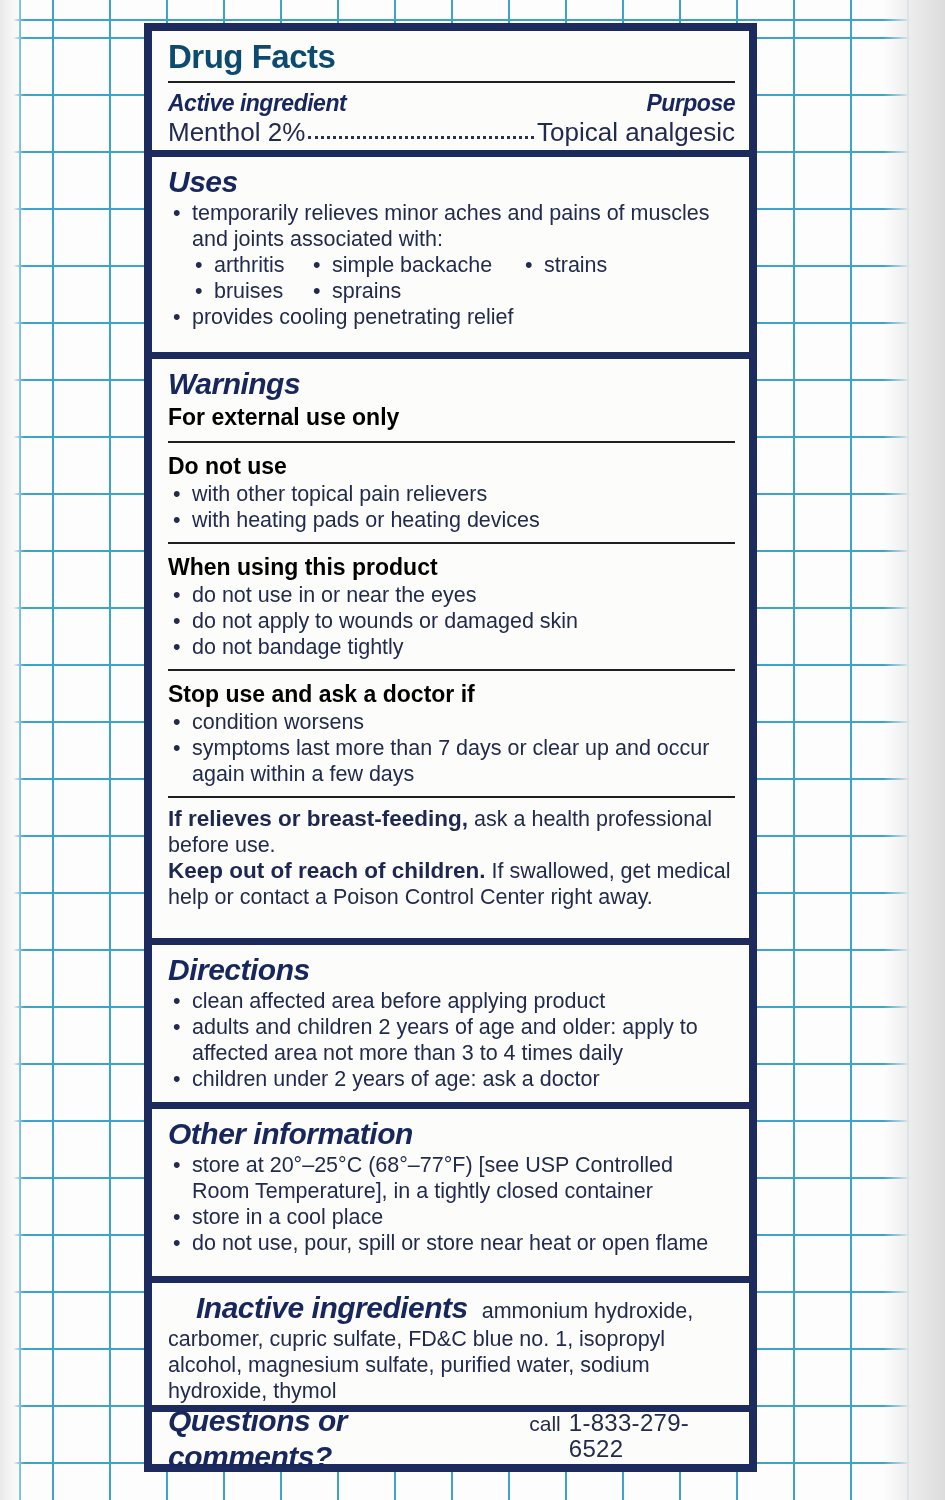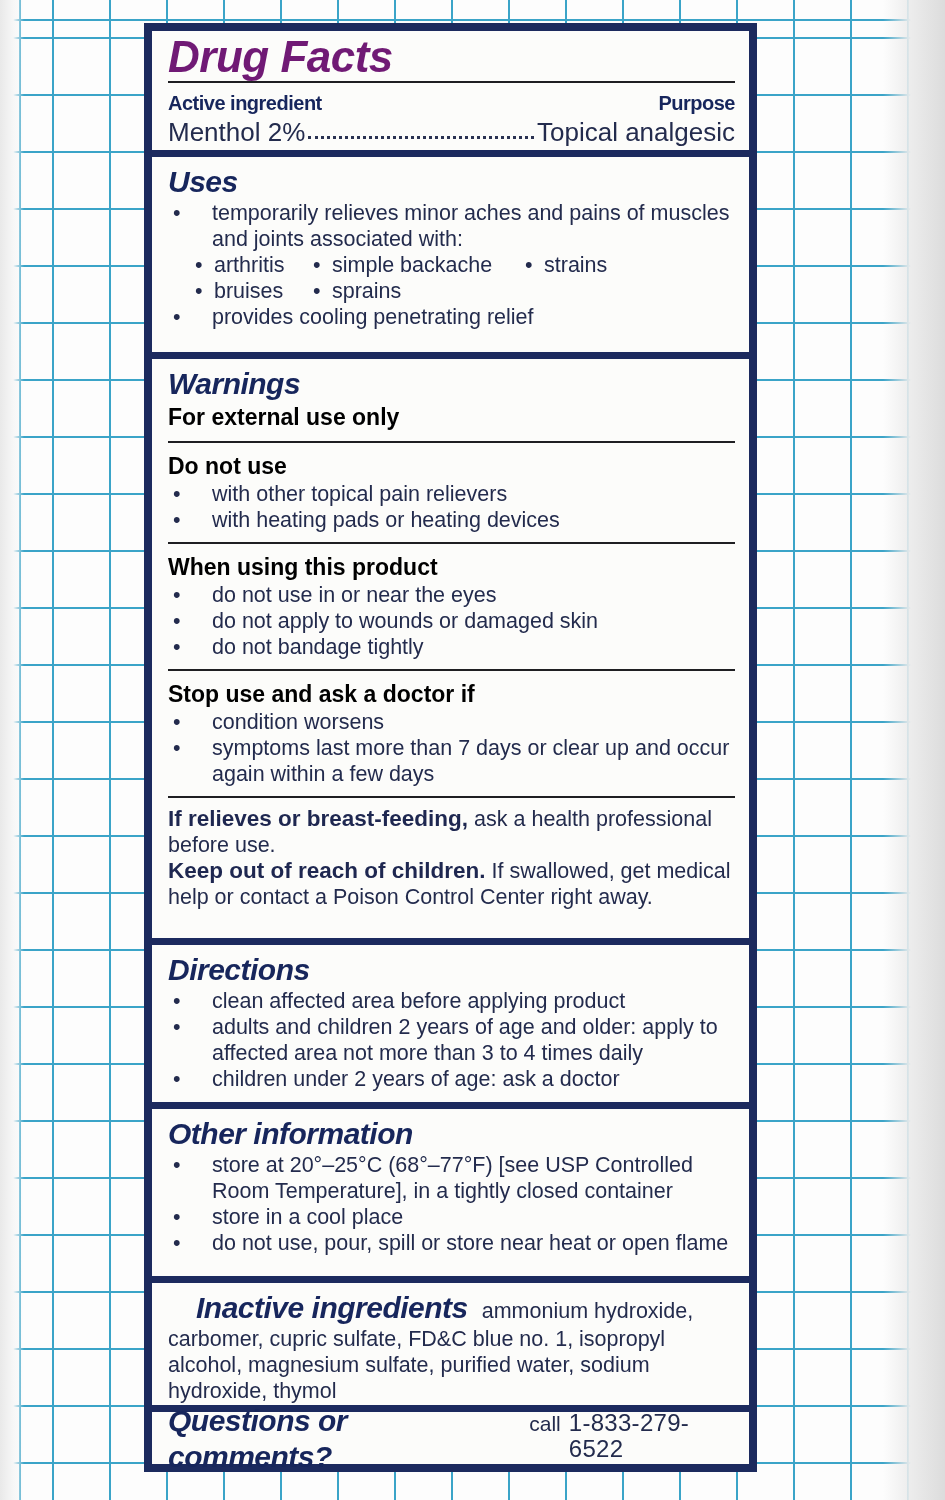--- a/index.html
+++ b/index.html
@@ -33,37 +33,37 @@
     font-size: 21.5px; line-height: 26px;
   }
   .s-header    { min-height: 119px; }
   .s-uses      { min-height: 195px; }
   .s-warnings  { min-height: 579px; }
   .s-directions{ min-height: 157px; }
   .s-other     { min-height: 167px; }
   .s-inactive  { min-height: 122px; }
   .s-questions { min-height: 52px; flex: 1; display: flex; align-items: center; }
   .h1 {
-    font-size: 44px; line-height: 38px; font-weight: bold; font-style: italic;
-    color: #701a75; letter-spacing: -0.5px;
+    font-size: 33px; line-height: 38px; font-weight: bold; 
+    color: #0c4a6e; letter-spacing: -0.5px;
   }
   .h2 {
     font-size: 30px; line-height: 36px; font-weight: bold; font-style: italic;
     color: #17265c; letter-spacing: -0.5px;
   }
   .h3 {
-    font-size: 20px; line-height: 32px; font-weight: bold; 
+    font-size: 23px; line-height: 32px; font-weight: bold; font-style: italic;
     color: #17265c; letter-spacing: -0.5px;
   }
   .subhead { font-weight: bold; font-size: 23px; line-height: 30px; color: #000000; }
   .rule  { border: none; border-top: 2px solid #1f1f22; margin: 9px 0 8px 0; }
   .rule-thin { border: none; border-top: 2px solid #1f1f22; margin: 5px 0 4px 0; }
   .bullet-row { display: flex; align-items: flex-start; }
   .bullet-dot { flex: 0 0 24px; padding-left: 5px; color: #232b4d; }
-  .bullet-text { flex: 1; margin-left: 20px; }
+  .bullet-text { flex: 1; }
   .sub-grid {
     display: grid; grid-template-columns: 118px 212px 1fr;
     margin-left: 22px;
   }
   .sub-item { display: flex; }
   .active-row { display: flex; justify-content: space-between; align-items: baseline; }
   .leader-row { display: flex; align-items: flex-end; font-size: 26px; }
   .leader-dots { flex: 1; border-bottom: 3.5px dotted #2a3252; margin: 0 3px 6px 3px; height: 1px; }
   .inline-head { margin-right: 14px; margin-left: 28px; }
   .phone { font-weight: normal; font-size: 24px; letter-spacing: 0.3px; }

